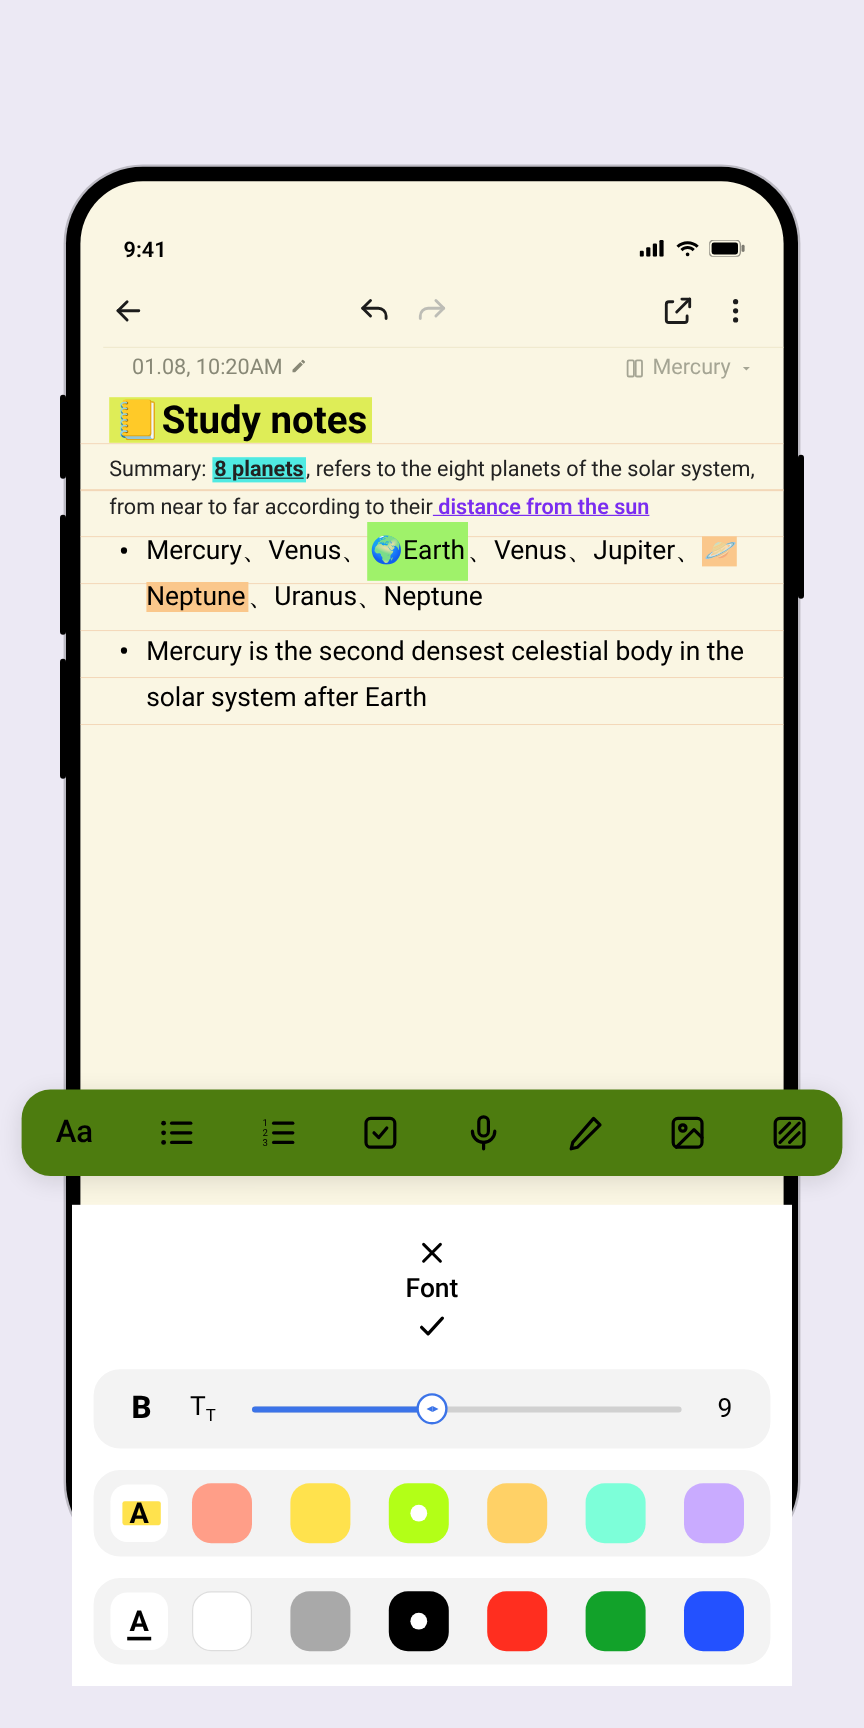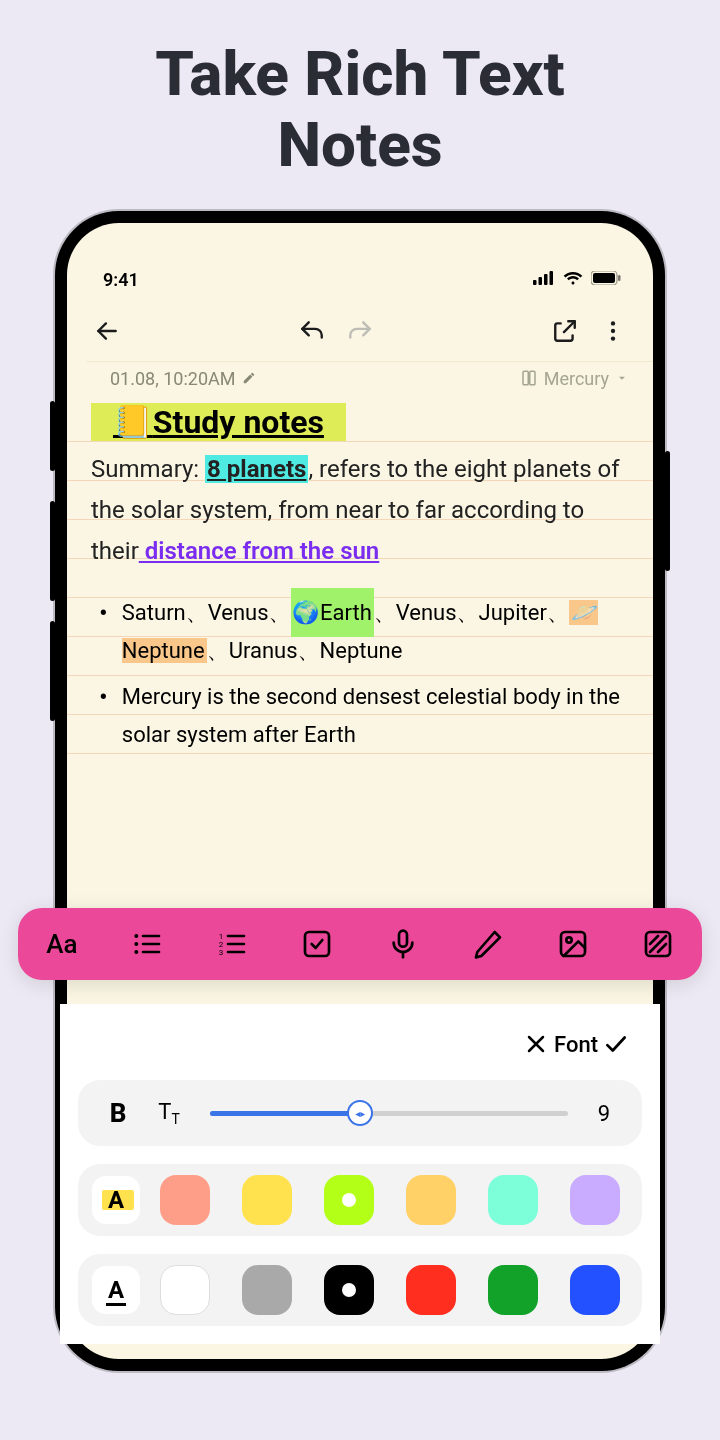--- a/index.html
+++ b/index.html
@@ -85,60 +85,60 @@
     background-position: 0 6px;
   }
   .note-title {
     font-size: 32px;
     font-weight: 700;
     display: inline-flex;
     align-items: center;
     gap: 6px;
     margin-bottom: 8px;
   }
-  .hl-yellow { background: #deed57; padding: 0 22px; text-decoration: underline; }
+  .hl-yellow { background: #deed57; padding: 0 4px; }
   .note-para {
-    font-size: 24px;
+    font-size: 18px;
     line-height: 1.72;
     color: #222;
-    margin-bottom: 22px;
+    margin-bottom: 2px;
   }
   .hl-cyan { background: #4feae2; padding: 0 2px; font-weight: 700; text-decoration: underline; }
   .link-purple { color: #7a2df0; text-decoration: underline; font-weight: 600; }
   .bullet-list { padding-left: 4px; }
   .bullet { display: flex; font-size: 22px; line-height: 1.72; margin-bottom: 8px; }
   .bullet::before { content: "•"; font-size: 26px; margin-right: 14px; margin-left: 4px; line-height: 1.5; }
   .bullet-content { flex: 1; }
   .hl-green { background: #9ff26a; padding: 12px 2px; margin-top: 44px; }
   .hl-orange { background: #fac78b; padding: 0 2px; }
   
   .toolbar-panel {
     position: absolute;
     left: 18px; right: 18px;
     top: 908px;
-    background: #ec4899;
+    background: #4d7c0f;
     border-radius: 24px;
     box-shadow: 0 4px 20px rgba(0,0,0,0.12);
     padding: 14px 22px;
     display: flex;
     align-items: center;
     justify-content: space-between;
   }
   .tool-btn { width: 44px; height: 44px; display: flex; align-items: center; justify-content: center; }
   .tool-btn svg { width: 32px; height: 32px; }
   .tool-btn.txt { font-size: 26px; font-weight: 500; }
   
   .font-panel {
     position: absolute;
     left: 60px; right: 60px;
     top: 1004px;
     background: #fff;
     padding: 18px 18px 0;
   }
-  .font-header { display: flex; align-items: center; justify-content: flex-end; padding: 4px 8px 18px; }
+  .font-header { display: flex; align-items: center; justify-content: flex-start; padding: 4px 8px 18px; flex-direction: column; }
   .font-title { font-size: 22px; font-weight: 500; }
   .close-x, .check-ok { width: 36px; height: 36px; display: flex; align-items: center; justify-content: center; }
   
   .font-row {
     display: flex;
     align-items: center;
     gap: 4px;
     background: #f3f3f3;
     border-radius: 22px;
     padding: 10px 18px;
@@ -202,21 +202,21 @@
     border-radius: 50%;
     transform: translate(-50%,-50%);
   }
   .swatch.sel.dark::after { background: #fff; }
   .swatch.border { border: 1px solid #ddd; }
 </style>
 </head>
 <body>
 
 <h1 class="hero-title">
-  <span>Take Rich Text</span><br><span>Notes</span>
+  <br>
 </h1>
 
 <div class="phone">
   <div class="side-btn b2"></div>
   <div class="side-btn b3"></div>
   <div class="screen">
 
     <div class="statusbar">
       <span class="time">9:41</span>
       <span class="indicators">
@@ -297,21 +297,21 @@
       <div class="note-title">
         <span class="hl-yellow"><span>📒</span><span>Study notes</span></span>
       </div>
       <p class="note-para">
         <span>Summary:</span>
         <span class="hl-cyan">8 planets</span><span>, refers to the eight planets of the solar system, from near to far according to their</span><span class="link-purple"> distance from the sun</span>
       </p>
       <div class="bullet-list">
         <div class="bullet">
           <div class="bullet-content">
-            <span>Saturn、Venus、</span><span class="hl-green"><span>🌍</span><span>Earth</span></span><span>、Venus、Jupiter、</span><span class="hl-orange"><span>🪐</span><span>Neptune</span></span><span>、Uranus、Neptune</span>
+            <span>Mercury、Venus、</span><span class="hl-green"><span>🌍</span><span>Earth</span></span><span>、Venus、Jupiter、</span><span class="hl-orange"><span>🪐</span><span>Neptune</span></span><span>、Uranus、Neptune</span>
           </div>
         </div>
         <div class="bullet">
           <div class="bullet-content">Mercury is the second densest celestial body in the solar system after Earth</div>
         </div>
       </div>
     </div>
 
   </div>
 </div>

